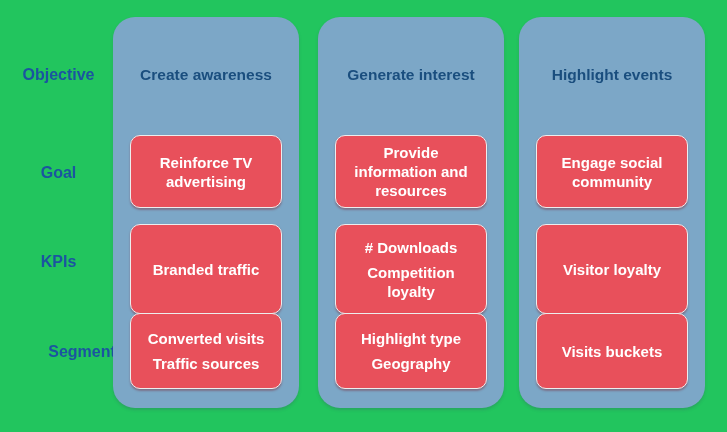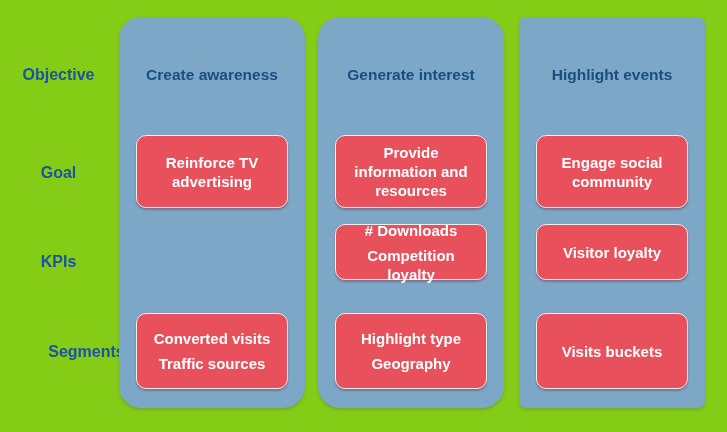--- a/index.html
+++ b/index.html
@@ -1,20 +1,20 @@
 <!DOCTYPE html>
 <html><head>
 <meta charset="utf-8">
 <style>
   html, body { margin: 0; padding: 0; background: #ffffff; }
   .stage {
     position: relative;
     width: 727px;
     height: 432px;
-    background: #84cc16;
+    background: #22c55e;
     font-family: "Liberation Sans", "DejaVu Sans", sans-serif;
     overflow: hidden;
   }
 
   
   .row-label {
     position: absolute;
     left: 0;
     width: 117px;
     text-align: center;
@@ -31,23 +31,23 @@
   
   .col {
     position: absolute;
     top: 17px;
     height: 391px;
     width: 186px;
     background: #7ca7c7;
     border-radius: 22px;
     box-shadow: 0 2px 3px rgba(60, 80, 100, 0.25);
   }
-  .col.c0 { left: 119px; }
+  .col.c0 { left: 113px; }
   .col.c1 { left: 318px; }
-  .col.c2 { left: 519px; border-radius: 7px; }
+  .col.c2 { left: 519px; }
 
   .col-header {
     position: absolute;
     top: 48px;
     left: 0;
     width: 100%;
     text-align: center;
     font-weight: bold;
     font-size: 15.5px;
     color: #1a4e7e;
@@ -69,39 +69,42 @@
     align-items: center;
     justify-content: center;
     text-align: center;
     color: #ffffff;
     font-weight: bold;
     font-size: 15px;
     line-height: 19px;
     padding: 4px 8px;
   }
   .card.row-goal     { top: 118px; height: 73px; }
-  .card.row-kpi      { top: 207px; height: 56px; text-align: center; }
+  .card.row-kpi      { top: 207px; height: 90px; text-align: center; }
   .card.row-segments { top: 296px; height: 76px; }
 
   .card .line { margin: 3px 0; }
 </style>
 </head>
 <body>
 
 <div class="stage">
 
   <div class="row-label objective">Objective</div>
   <div class="row-label kpis">KPIs</div>
   <div class="row-label goal">Goal</div>
   <div class="row-label segments">Segments</div>
 
   <div class="col c0">
     <div class="col-header">Create awareness</div>
     <div class="card row-goal">
       <div class="line">Reinforce TV advertising</div>
+    </div>
+    <div class="card row-kpi">
+      <div class="line">Branded traffic</div>
     </div>
     <div class="card row-segments">
       <div class="line">Converted visits</div>
       <div class="line">Traffic sources</div>
     </div>
   </div>
 
   <div class="col c1">
     <div class="col-header">Generate interest</div>
     <div class="card row-goal">

